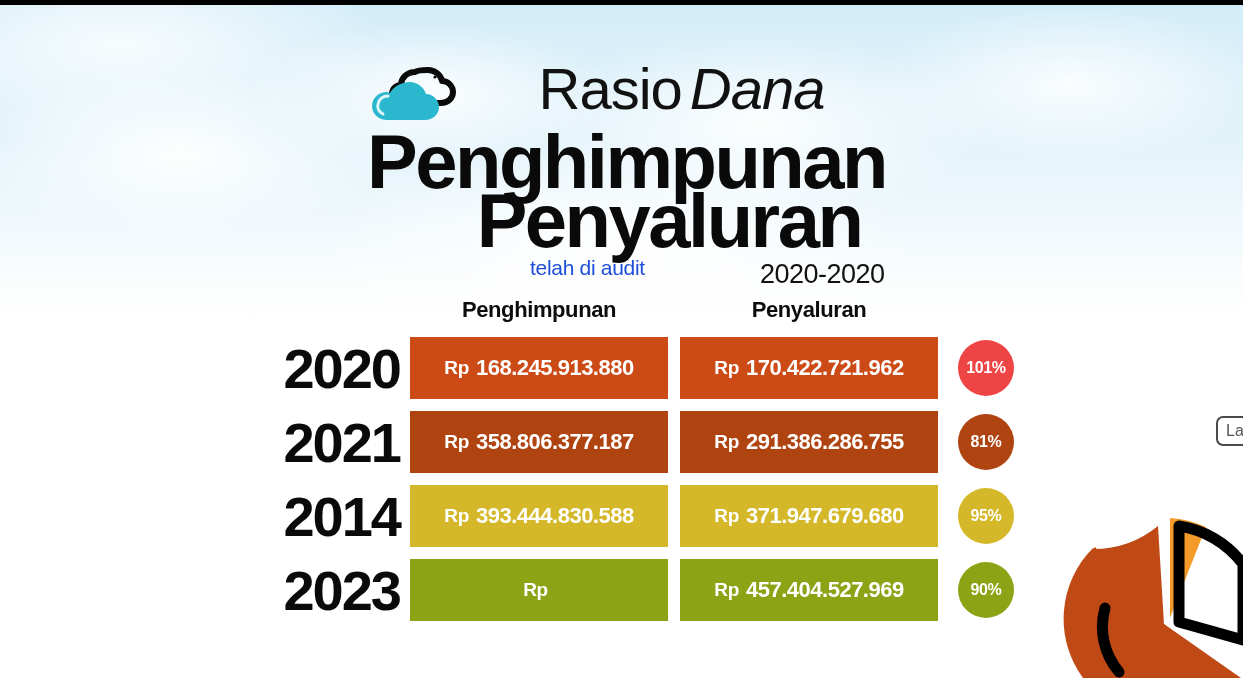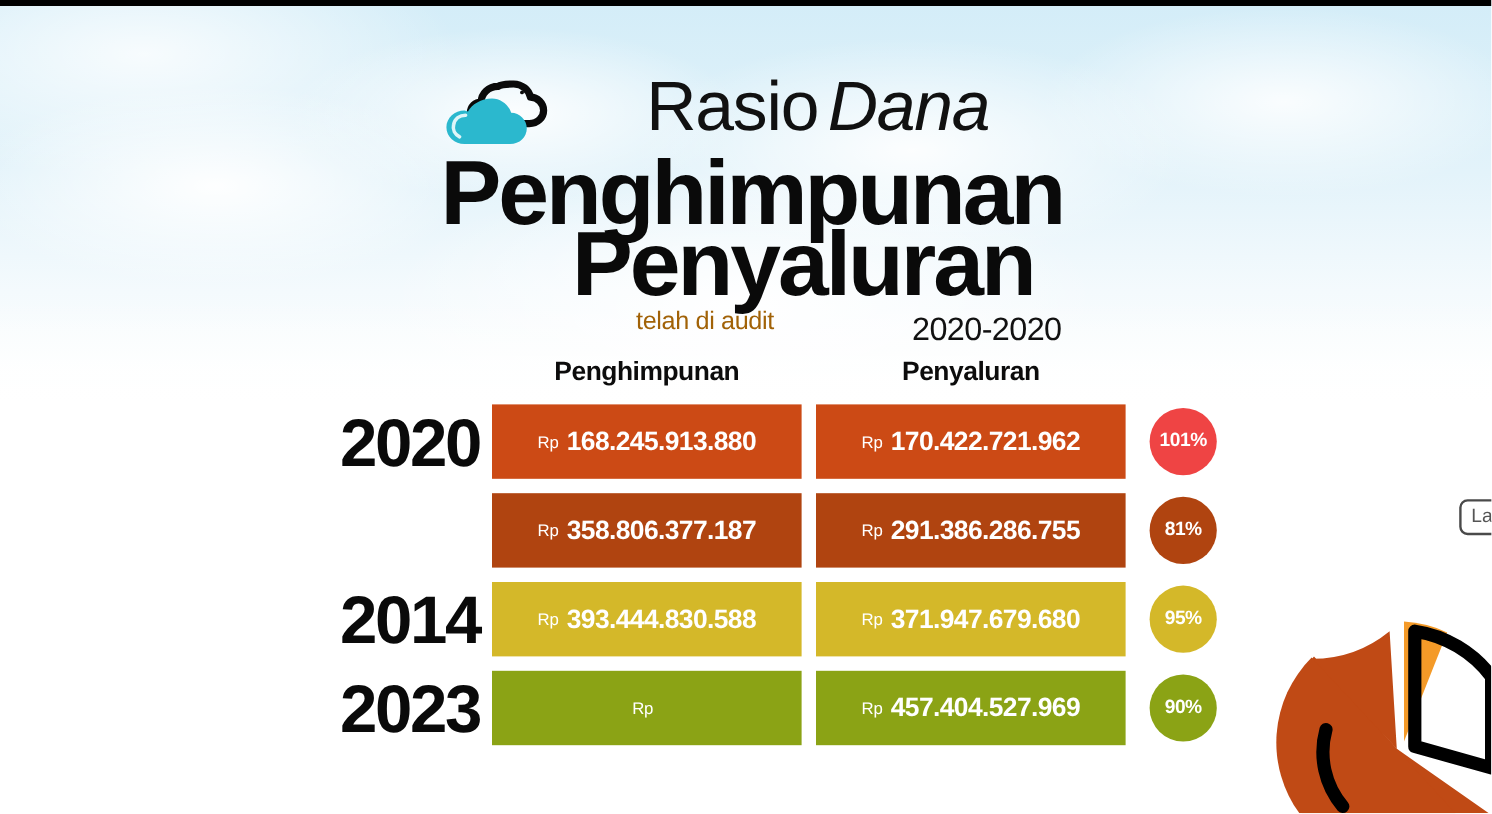--- a/index.html
+++ b/index.html
@@ -116,21 +116,21 @@
     font-weight: 700;
     letter-spacing: -2.5px;
     color: #0a0a0a;
     white-space: nowrap;
   }
   #subtitle-audit {
     position: absolute;
     left: 530px; top: 228px;
     font-size: 21px;
     font-weight: 400;
-    color: #a16207;
+    color: #1d4ed8;
     letter-spacing: -0.3px;
     white-space: nowrap;
   }
   #subtitle-years {
     position: absolute;
     left: 760px; top: 231px;
     font-size: 27px;
     font-weight: 400;
     color: #111111;
     letter-spacing: -0.5px;
@@ -182,22 +182,22 @@
     height: 62px;
     display: flex;
     align-items: center;
     justify-content: center;
     color: #ffffff;
     white-space: nowrap;
   }
   .bar-penghimpunan { left: 410px; width: 258px; }
   .bar-penyaluran   { left: 680px; width: 258px; }
   .amount-bar .rp {
-    font-size: 14px;
-    font-weight: 400;
+    font-size: 19px;
+    font-weight: 700;
     margin-right: 7px;
     letter-spacing: -0.3px;
   }
   .amount-bar .val {
     font-size: 22px;
     font-weight: 700;
     letter-spacing: -0.5px;
   }
   .pct-circle {
     position: absolute;
@@ -298,20 +298,21 @@
         <span class="val">168.245.913.880</span>
       </div>
       <div class="amount-bar bar-penyaluran" style="background-color: rgb(204, 74, 21);">
         <span class="rp">Rp</span>
         <span class="val">170.422.721.962</span>
       </div>
       <div class="pct-circle" style="background-color: #ef4444;">101%</div>
     </div>
 
     <div class="data-row">
+      <div class="year-label">2021</div>
       <div class="amount-bar bar-penghimpunan" style="background-color: rgb(176, 68, 16);">
         <span class="rp">Rp</span>
         <span class="val">358.806.377.187</span>
       </div>
       <div class="amount-bar bar-penyaluran" style="background-color: rgb(176, 68, 16);">
         <span class="rp">Rp</span>
         <span class="val">291.386.286.755</span>
       </div>
       <div class="pct-circle" style="background-color: rgb(176, 68, 16);">81%</div>
     </div>

